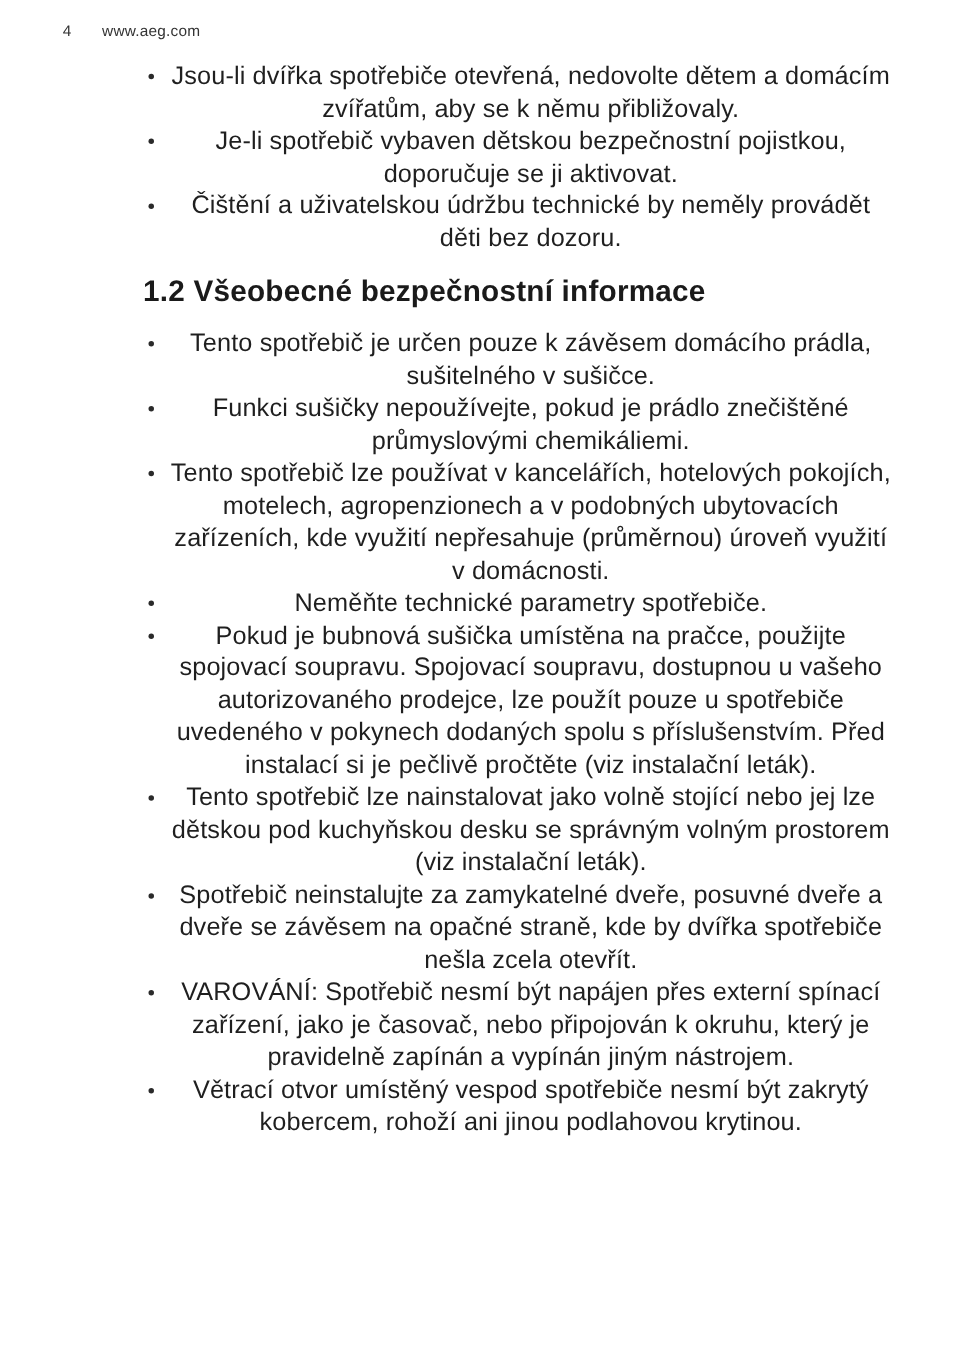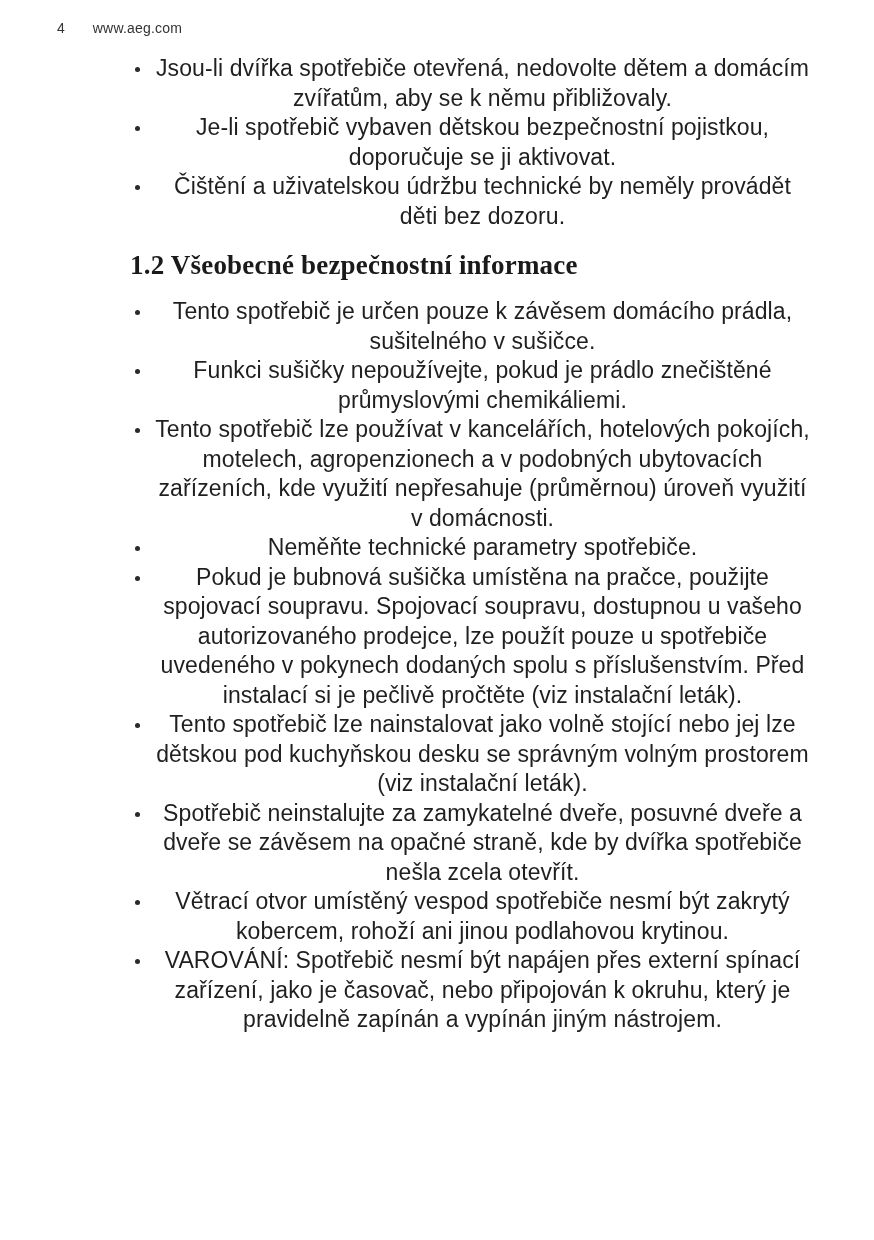--- a/index.html
+++ b/index.html
@@ -59,21 +59,20 @@
     border-radius: 50%;
     background: #2a2a2a;
   }
   h2.section-heading {
     font-size: 27px;
     line-height: 31px;
     font-weight: bold;
     color: #1a1a1a;
     margin: 19px 0 16px 0;
     letter-spacing: 0.2px;
-    font-family: Liberation Serif, serif;
   }
 </style>
 </head>
 <body>
 
 <div class="page">
 
   <header class="page-header">
     <span>4</span>
     <span class="site">www.aeg.com</span>
@@ -90,18 +89,18 @@
     <h2 class="section-heading">1.2 Všeobecné bezpečnostní informace</h2>
 
     <ul class="bullet-list">
       <li><span>Tento spotřebič je určen pouze k závěsem domácího prádla, sušitelného v sušičce.</span></li>
       <li><span>Funkci sušičky nepoužívejte, pokud je prádlo znečištěné průmyslovými chemikáliemi.</span></li>
       <li><span>Tento spotřebič lze používat v kancelářích, hotelových pokojích, motelech, agropenzionech a v podobných ubytovacích zařízeních, kde využití nepřesahuje (průměrnou) úroveň využití v domácnosti.</span></li>
       <li><span>Neměňte technické parametry spotřebiče.</span></li>
       <li><span>Pokud je bubnová sušička umístěna na pračce, použijte spojovací soupravu. Spojovací soupravu, dostupnou u vašeho autorizovaného prodejce, lze použít pouze u spotřebiče uvedeného v pokynech dodaných spolu s příslušenstvím. Před instalací si je pečlivě pročtěte (viz instalační leták).</span></li>
       <li><span>Tento spotřebič lze nainstalovat jako volně stojící nebo jej lze dětskou pod kuchyňskou desku se správným volným prostorem (viz instalační leták).</span></li>
       <li><span>Spotřebič neinstalujte za zamykatelné dveře, posuvné dveře a dveře se závěsem na opačné straně, kde by dvířka spotřebiče nešla zcela otevřít.</span></li>
+      <li><span>VAROVÁNÍ: Spotřebič nesmí být napájen přes externí spínací zařízení, jako je časovač, nebo připojován k&nbsp;okruhu, který je pravidelně zapínán a vypínán jiným nástrojem.</span></li>
       <li><span>Větrací otvor umístěný vespod spotřebiče nesmí být zakrytý kobercem, rohoží ani jinou podlahovou krytinou.</span></li>
-      <li><span>VAROVÁNÍ: Spotřebič nesmí být napájen přes externí spínací zařízení, jako je časovač, nebo připojován k&nbsp;okruhu, který je pravidelně zapínán a vypínán jiným nástrojem.</span></li>
     </ul>
 
   </main>
 </div>
 
 </body></html>

